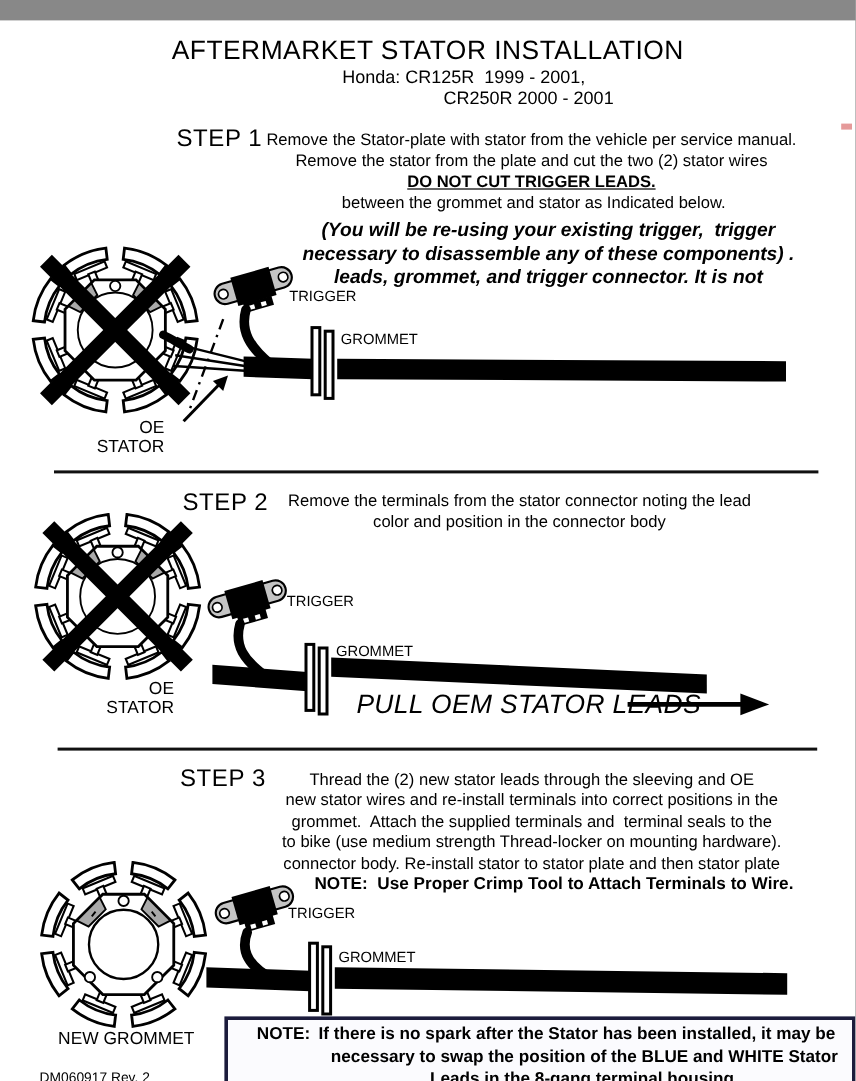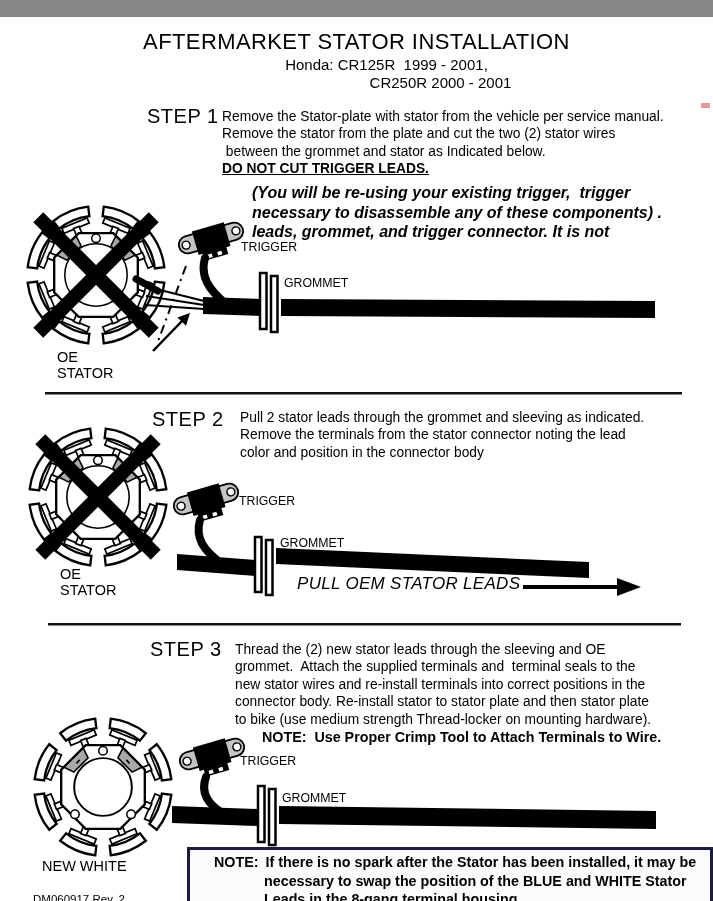--- a/index.html
+++ b/index.html
@@ -1,33 +1,33 @@
 <!DOCTYPE html>
 <html><head>
 <meta charset="utf-8">
 <style>
   html,body{margin:0;padding:0;background:#888;}
   .page{position:relative;width:713px;height:901px;background:#fff;overflow:hidden;
         font-family:Liberation Sans, sans-serif;color:#000;margin:17px auto;}
   .abs{position:absolute;}
-  .pre{white-space:pre;}
+  .pre{white-space:pre;text-align:center;}
   
   .title{top:12px;left:0;width:713px;text-align:center;font-size:22px;letter-spacing:.4px;}
   .sub1{top:39px;left:30px;width:713px;text-align:center;font-size:15px;}
   .sub2{top:57px;left:84px;width:713px;text-align:center;font-size:15px;}
   
   .step-h{font-size:20px;letter-spacing:.5px;}
   .body{font-size:13.8px;line-height:17.4px;}
   .bold-ul{font-weight:bold;text-decoration:underline;}
   .note-italic{font-style:italic;font-weight:bold;font-size:16px;line-height:19.7px;}
   .small-label{font-size:12.3px;}
-  .stator-label{font-size:14.5px;line-height:16.2px;text-align:left;}
+  .stator-label{font-size:14.5px;line-height:16.2px;text-align:right;}
   .cut-line{font-size:13.8px;}
   .cut-line .bold-ul{margin-left:6px;}
-  .pull{font-style:italic;font-size:17px;letter-spacing:.3px;}
+  .pull{font-style:italic;font-size:22px;letter-spacing:.3px;}
   .crimp{font-weight:bold;font-size:14.3px;}
   .warn-box{left:187px;top:830px;width:496px;height:53px;border:3px solid #1c1c3c;
             background:#fbfbfe;font-weight:bold;font-size:14.3px;line-height:18.6px;
             padding:3px 0 0 24px;}
   .warn-indent{margin-left:50px;}
   .wb-prefix{margin-right:7px;}
   .docnum{font-size:11.5px;}
   .divider{background:#111;height:2.5px;}
   .red-mark{left:701px;top:86px;width:9px;height:5px;background:#e59a9a;}
   svg{display:block;}
@@ -150,61 +150,60 @@
 
   <div class="abs title">AFTERMARKET STATOR INSTALLATION</div>
   <div class="abs sub1 pre">Honda: CR125R  1999 - 2001,</div>
   <div class="abs sub2 pre">CR250R 2000 - 2001</div>
   <div class="abs red-mark"></div>
 
   <div class="abs step-h" style="left:147px;top:88px;">STEP 1</div>
   <div class="abs body" style="left:222px;top:91px;">
     <div class="pre">Remove the Stator-plate with stator from the vehicle per service manual.</div>
     <div class="pre">Remove the stator from the plate and cut the two (2) stator wires</div>
+    <div class="pre bold-ul">DO NOT CUT TRIGGER LEADS.</div>
     <div class="pre"> between the grommet and stator as Indicated below.</div>
-    <div class="pre bold-ul">DO NOT CUT TRIGGER LEADS.</div>
   </div>
   <div class="abs note-italic" style="left:252px;top:166px;">
     <div class="pre">(You will be re-using your existing trigger,  trigger</div>
     <div class="pre">necessary to disassemble any of these components) .</div>
     <div class="pre">leads, grommet, and trigger connector. It is not</div>
   </div>
   <div class="abs small-label" style="left:241px;top:223px;">TRIGGER</div>
   <div class="abs small-label" style="left:284px;top:259px;">GROMMET</div>
   <div class="abs stator-label" style="left:57px;top:332px;width:80px;">
     <div>OE</div>
     <div>STATOR</div>
   </div>
 
   <div class="abs step-h" style="left:152px;top:391px;">STEP 2</div>
   <div class="abs body" style="left:240px;top:392px;">
-    <div class="pre">Pull 2 stator leads through the grommet and sleeving as indicated.</div>
     <div class="pre">Remove the terminals from the stator connector noting the lead</div>
     <div class="pre">color and position in the connector body</div>
   </div>
   <div class="abs small-label" style="left:239px;top:477px;">TRIGGER</div>
   <div class="abs small-label" style="left:280px;top:519px;">GROMMET</div>
   <div class="abs stator-label" style="left:60px;top:549px;width:85px;">
     <div>OE</div>
     <div>STATOR</div>
   </div>
   <div class="abs pull" style="left:297px;top:557px;">PULL OEM STATOR LEADS</div>
 
   <div class="abs step-h" style="left:150px;top:621px;text-align:right;">STEP 3</div>
   <div class="abs body" style="left:235px;top:624px;">
     <div class="pre">Thread the (2) new stator leads through the sleeving and OE</div>
+    <div class="pre">new stator wires and re-install terminals into correct positions in the</div>
     <div class="pre">grommet.  Attach the supplied terminals and  terminal seals to the</div>
-    <div class="pre">new stator wires and re-install terminals into correct positions in the</div>
+    <div class="pre">to bike (use medium strength Thread-locker on mounting hardware).</div>
     <div class="pre">connector body. Re-install stator to stator plate and then stator plate</div>
-    <div class="pre">to bike (use medium strength Thread-locker on mounting hardware).</div>
   </div>
   <div class="abs crimp pre" style="left:262px;top:712px;">NOTE:  Use Proper Crimp Tool to Attach Terminals to Wire.</div>
   <div class="abs small-label" style="left:240px;top:737px;">TRIGGER</div>
   <div class="abs small-label" style="left:282px;top:774px;">GROMMET</div>
-  <div class="abs stator-label" style="left:42px;top:841px;width:120px;">NEW WHITE</div>
+  <div class="abs stator-label" style="left:42px;top:841px;width:120px;">NEW GROMMET</div>
 
   <div class="abs warn-box">
     <div>
       <span class="wb-prefix">NOTE:</span><span class="pre">If there is no spark after the Stator has been installed, it may be</span>
     </div>
     <div class="warn-indent pre">necessary to swap the position of the BLUE and WHITE Stator</div>
     <div class="warn-indent pre">Leads in the 8-gang terminal housing.</div>
   </div>
 
   <div class="abs docnum" style="left:33px;top:876px;">DM060917 Rev. 2</div>

